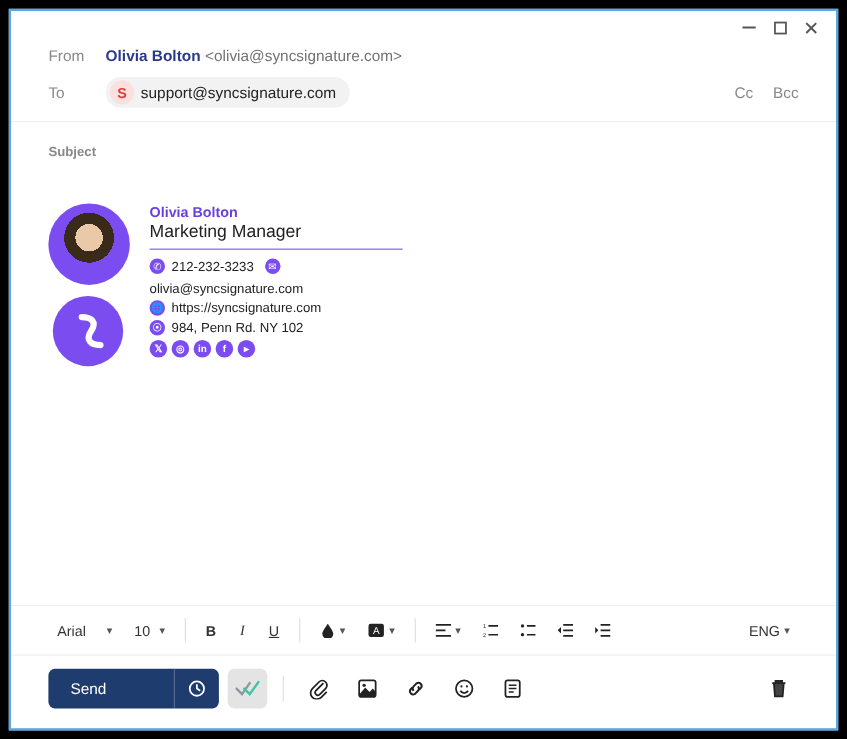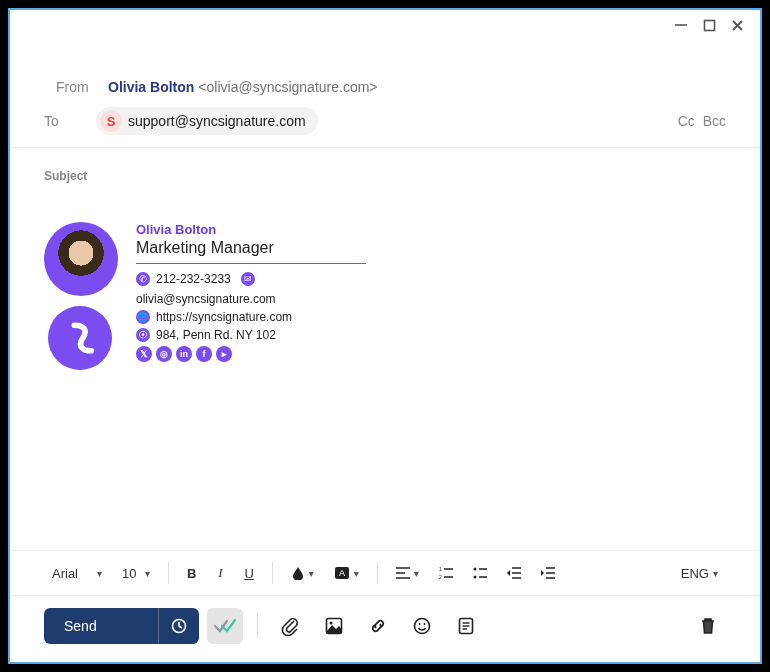--- a/index.html
+++ b/index.html
@@ -31,23 +31,22 @@
     height: 14px;
     color: #555;
     cursor: pointer;
     display: flex;
     align-items: center;
     justify-content: center;
   }
   .header-row {
     display: flex;
     align-items: flex-start;
-    padding: 4px 46px;
+    padding: 4px 34px;
     font-size: 14px;
-    margin-top: 37px;
   }
   .label { color: #888; width: 52px; }
   .from-name { color: #2a3a8a; font-weight: 700; margin-right: 4px; }
   .from-email { color: #737373; }
   .to-row {
     display: flex;
     align-items: center;
     padding: 8px 34px 12px;
     border-bottom: 1px solid #eee;
     font-size: 14px;
@@ -221,21 +220,21 @@
     <span class="from-email">&lt;olivia@syncsignature.com&gt;</span>
   </div>
 
   <div class="to-row">
     <span class="label">To</span>
     <span class="chip">
       <span class="chip-avatar">S</span>
       <span class="chip-text">support@syncsignature.com</span>
     </span>
     <span class="ccbcc">
-      <span style="margin-right:4px;">Cc</span>
+      <span style="margin-right:14px;">Cc</span>
       <span>Bcc</span>
     </span>
   </div>
 
   <div class="subject">
     <input type="text" placeholder="Subject" style="">
   </div>
 
   <div class="body-area">
     <div class="signature">

